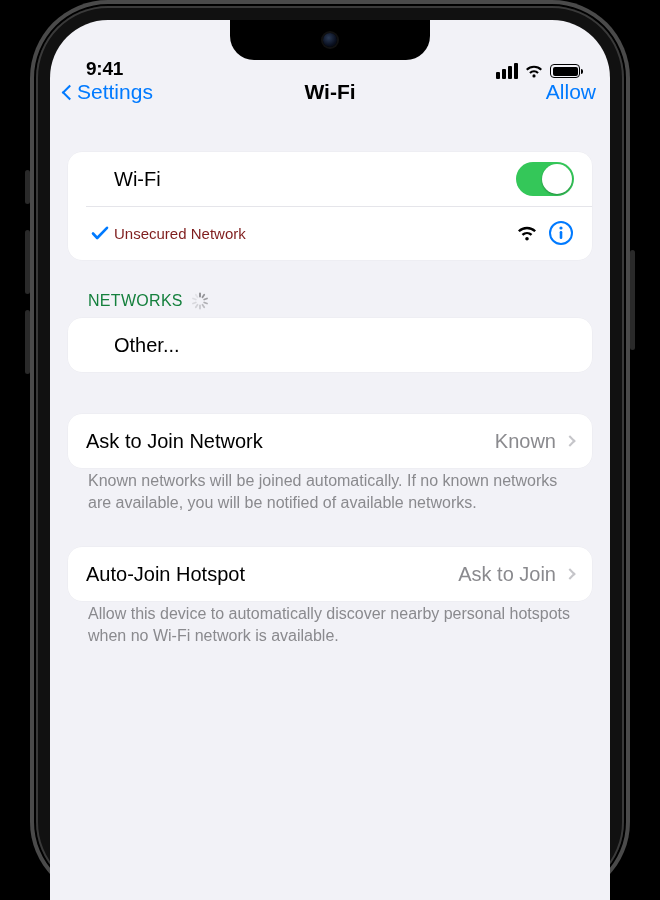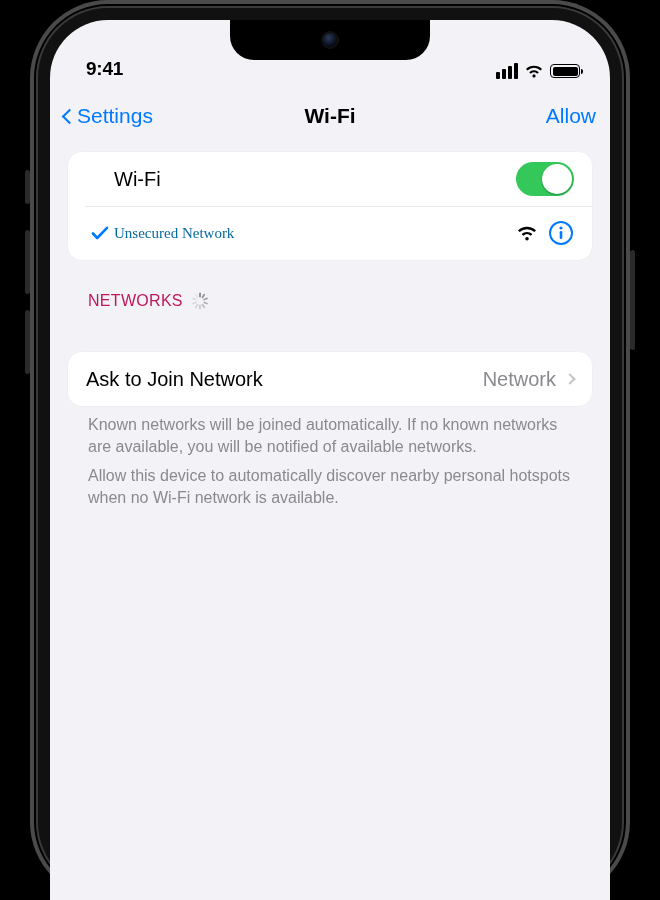--- a/index.html
+++ b/index.html
@@ -64,43 +64,43 @@
   .cell-bars span { width:4px; background:#000; border-radius:1px; }
   .cell-bars span:nth-child(1){height:7px}
   .cell-bars span:nth-child(2){height:10px}
   .cell-bars span:nth-child(3){height:13px}
   .cell-bars span:nth-child(4){height:16px}
   .battery { width:30px; height:14px; border:1.5px solid #000; border-radius:4px; position:relative; }
   .battery::after{ content:""; position:absolute; right:-4px; top:4px; width:2.5px; height:5px; background:#000; border-radius:0 2px 2px 0;}
   .battery i { display:block; margin:1.5px; height:calc(100% - 3px); width:calc(100% - 3px); background:#000; border-radius:2px; }
 
   .nav {
-    height:48px; display:flex; align-items:flex-end; justify-content:space-between;
+    height:48px; display:flex; align-items:flex-start; justify-content:space-between;
     padding:0 14px;
   }
   .nav-left { display:flex; align-items:center; color:#007aff; font-size:21px; font-weight:400; gap:2px; }
   .nav-title { font-size:21px; font-weight:600; position:absolute; left:0; right:0; text-align:center; pointer-events:none; }
   .nav-right { color:#007aff; font-size:21px; }
 
   .content { padding:0 18px; }
 
   .group { background:#fff; border-radius:14px; overflow:hidden; margin-top:24px; box-shadow:0 0 0 0.5px rgba(0,0,0,0.03); }
   .row { display:flex; align-items:center; min-height:54px; padding:10px 18px 10px 18px; position:relative; }
   .row + .row::before { content:""; position:absolute; top:0; left:18px; right:0; height:1px; background:#e5e5ea; }
   .row .left-slot { width:28px; display:flex; justify-content:center; }
   .row .main { flex:1; }
   .row .main .title { font-size:20px; color:#000; }
-  .row .main .sub { font-size:15px; color:#0369a1; margin-top:0px;font-family:Liberation Serif, serif; }
+  .row .main .sub { font-size:15px; color:#7f1d1d; margin-top:0px; }
   .row .tail { display:flex; align-items:center; gap:10px; color:#8a8a8e; font-size:20px; }
 
   .switch { width:58px; height:34px; border-radius:17px; background:#34c759; position:relative; }
   .switch .knob { position:absolute; top:2px; right:2px; width:30px; height:30px; border-radius:50%; background:#fff; box-shadow:0 1px 2px rgba(0,0,0,0.3); }
 
-  .section-header { display:flex; align-items:center; gap:8px; color:#be185d; font-size:16px; letter-spacing:0.3px; margin:32px 4px 8px 20px; }
-  .footer-text { color:#8a8a8e; font-size:16px; line-height:1.35; padding:8px 20px 0 20px; }
+  .section-header { display:flex; align-items:center; gap:8px; color:#15803d; font-size:16px; letter-spacing:0.3px; margin:32px 4px 8px 20px; }
+  .footer-text { color:#8a8a8e; font-size:16px; line-height:1.35; padding:2px 20px 0 20px; }
 
   .chevron { width:8px; height:8px; border-top:2.2px solid #c5c5c9; border-right:2.2px solid #c5c5c9; transform:rotate(45deg); }
   .chevron.back { border-color:#007aff; border-width:2.5px; transform:rotate(-135deg); width:11px; height:11px; }
   .check svg, .info-ring svg, .wifi-mini svg, .spinner svg, .wifi-status svg { display:block; }
   .spinner { animation:spin 1.2s linear infinite; }
   @keyframes spin { to { transform:rotate(360deg); } }
 </style>
 </head>
 <body>
 
@@ -199,31 +199,50 @@
               <line x1="13.2" y1="15.2" x2="11.5" y2="12.7" opacity="0.5"></line>
               <line x1="9" y1="16.5" x2="9" y2="13.5" opacity="0.4"></line>
               <line x1="4.8" y1="15.2" x2="6.5" y2="12.7" opacity="0.3"></line>
               <line x1="2" y1="11.5" x2="4.8" y2="10.5" opacity="0.25"></line>
               <line x1="2" y1="6.5" x2="4.8" y2="7.5" opacity="0.2"></line>
               <line x1="4.8" y1="2.8" x2="6.5" y2="5.3" opacity="0.15"></line>
             </g>
           </svg>
         </span>
       </div>
+      <div class="group" style="margin-top:0">
+        <div class="row">
+          <div class="left-slot"></div>
+          <div class="main">
+              <div class="title">Other...</div>
+            </div>
+        </div>
+      </div>
 
       <div class="group" style="margin-top:42px">
         <div class="row">
           <div class="main">
               <div class="title">Ask to Join Network</div>
             </div>
           <div class="tail">
-            <span>Network</span>
+            <span>Known</span>
             <span class="chevron"></span>
           </div>
         </div>
       </div>
       <div class="footer-text">Known networks will be joined automatically. If no known networks are available, you will be notified of available networks.</div>
 
+      <div class="group" style="margin-top:34px">
+        <div class="row">
+          <div class="main">
+              <div class="title">Auto-Join Hotspot</div>
+            </div>
+          <div class="tail">
+            <span>Ask to Join</span>
+            <span class="chevron"></span>
+          </div>
+        </div>
+      </div>
       <div class="footer-text">Allow this device to automatically discover nearby personal hotspots when no Wi-Fi network is available.</div>
 
     </div>
   </div>
 </div>
 
 </body></html>

